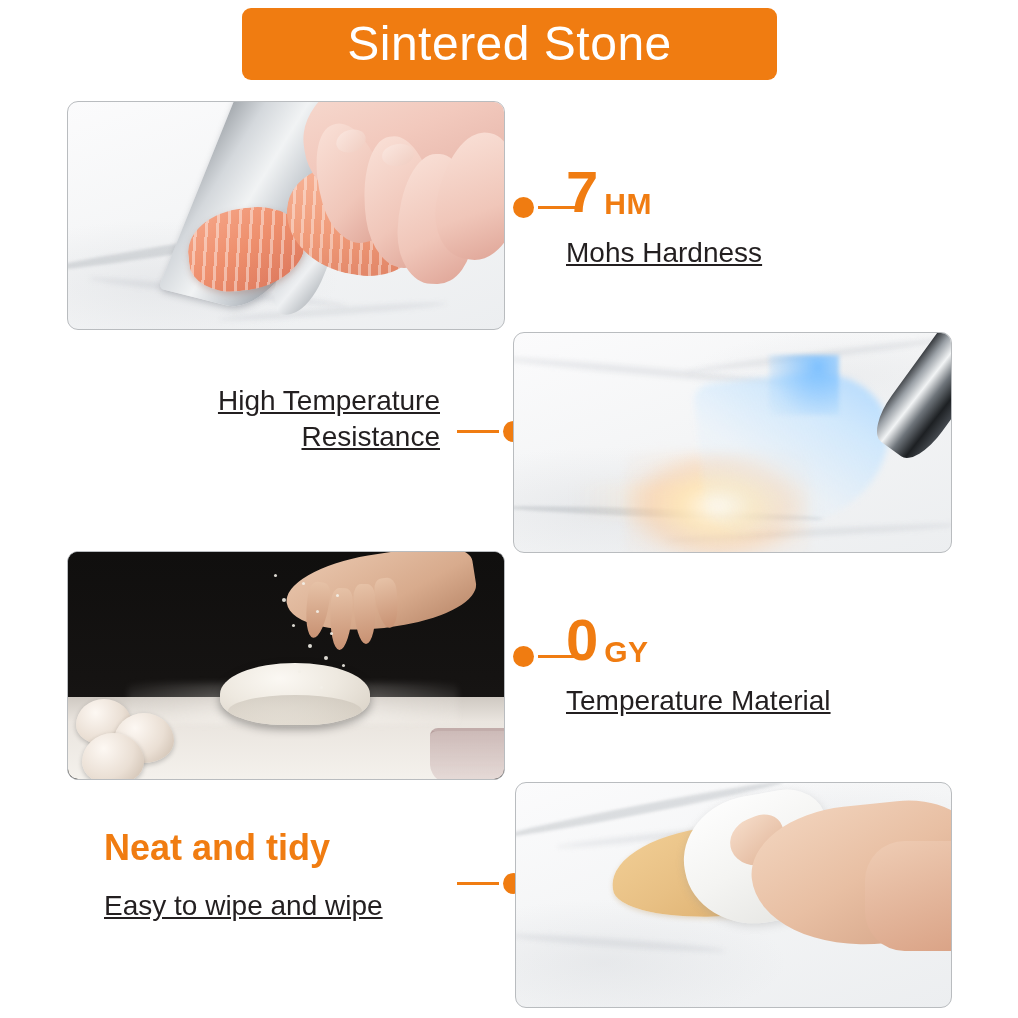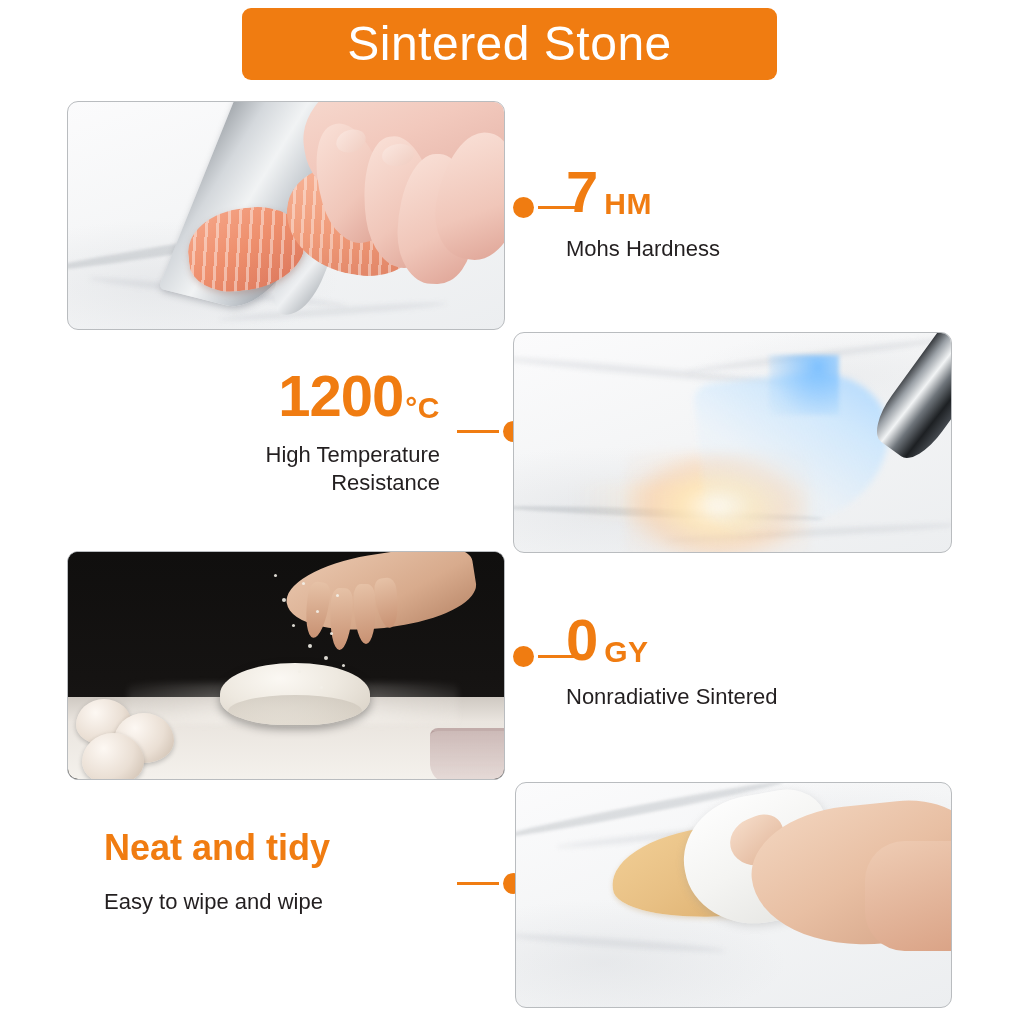--- a/index.html
+++ b/index.html
@@ -338,24 +338,25 @@
     font-size: 30px;
     font-weight: 700;
     margin-left: 7px;
     padding-bottom: 2px;
     letter-spacing: 0.5px;
     text-align: center;
   }
   .stat .value-unit.tight { margin-left: 2px; }
   .stat .caption {
     color: #231f20;
-    font-size: 22px;
+    font-size: 28px;
     font-weight: 400;
     line-height: 1.28;
     white-space: nowrap;
+    text-decoration: underline;
   }
   .stat.align-right { text-align: right; }
   .stat.align-right .value-line { justify-content: flex-end; }
 
   .headline {
     color: #F07C11;
     font-size: 36px;
     font-weight: 700;
     line-height: 1;
     white-space: nowrap;
@@ -396,24 +397,20 @@
 
   <div class="stat" style="left:566px; top:163px;">
     <div class="value-line">
       <span class="value-num">7</span>
       <span class="value-unit">HM</span>
     </div>
     <div class="caption" style="margin-top:14px;">Mohs Hardness</div>
   </div>
 
   <div class="stat align-right" style="left:110px; top:367px; width:330px;">
-    <div class="value-line">
-      <span class="value-num">1200</span>
-      <span class="value-unit tight">°C</span>
-    </div>
     <div class="caption" style="margin-top:16px;">High Temperature</div>
     <div class="caption">Resistance</div>
   </div>
 
   <div class="connector right-dot" style="left:457px; top:420px;">
     <div class="line" style="width:42px;"></div>
     <div class="dot"></div>
   </div>
 
   <div class="photo marble" id="photo-torch">
@@ -464,21 +461,21 @@
   <div class="connector left-dot" style="left:513px; top:645px;">
     <div class="dot"></div>
     <div class="line" style="width:42px;"></div>
   </div>
 
   <div class="stat" style="left:566px; top:611px;">
     <div class="value-line">
       <span class="value-num">0</span>
       <span class="value-unit">GY</span>
     </div>
-    <div class="caption" style="margin-top:14px;">Nonradiative Sintered</div>
+    <div class="caption" style="margin-top:14px;">Temperature Material</div>
   </div>
 
   <div class="stat" style="left:104px; top:830px;">
     <div class="headline">Neat and tidy</div>
     <div class="caption" style="margin-top:22px;">Easy to wipe and wipe</div>
   </div>
 
   <div class="connector right-dot" style="left:457px; top:872px;">
     <div class="line" style="width:42px;"></div>
     <div class="dot"></div>

